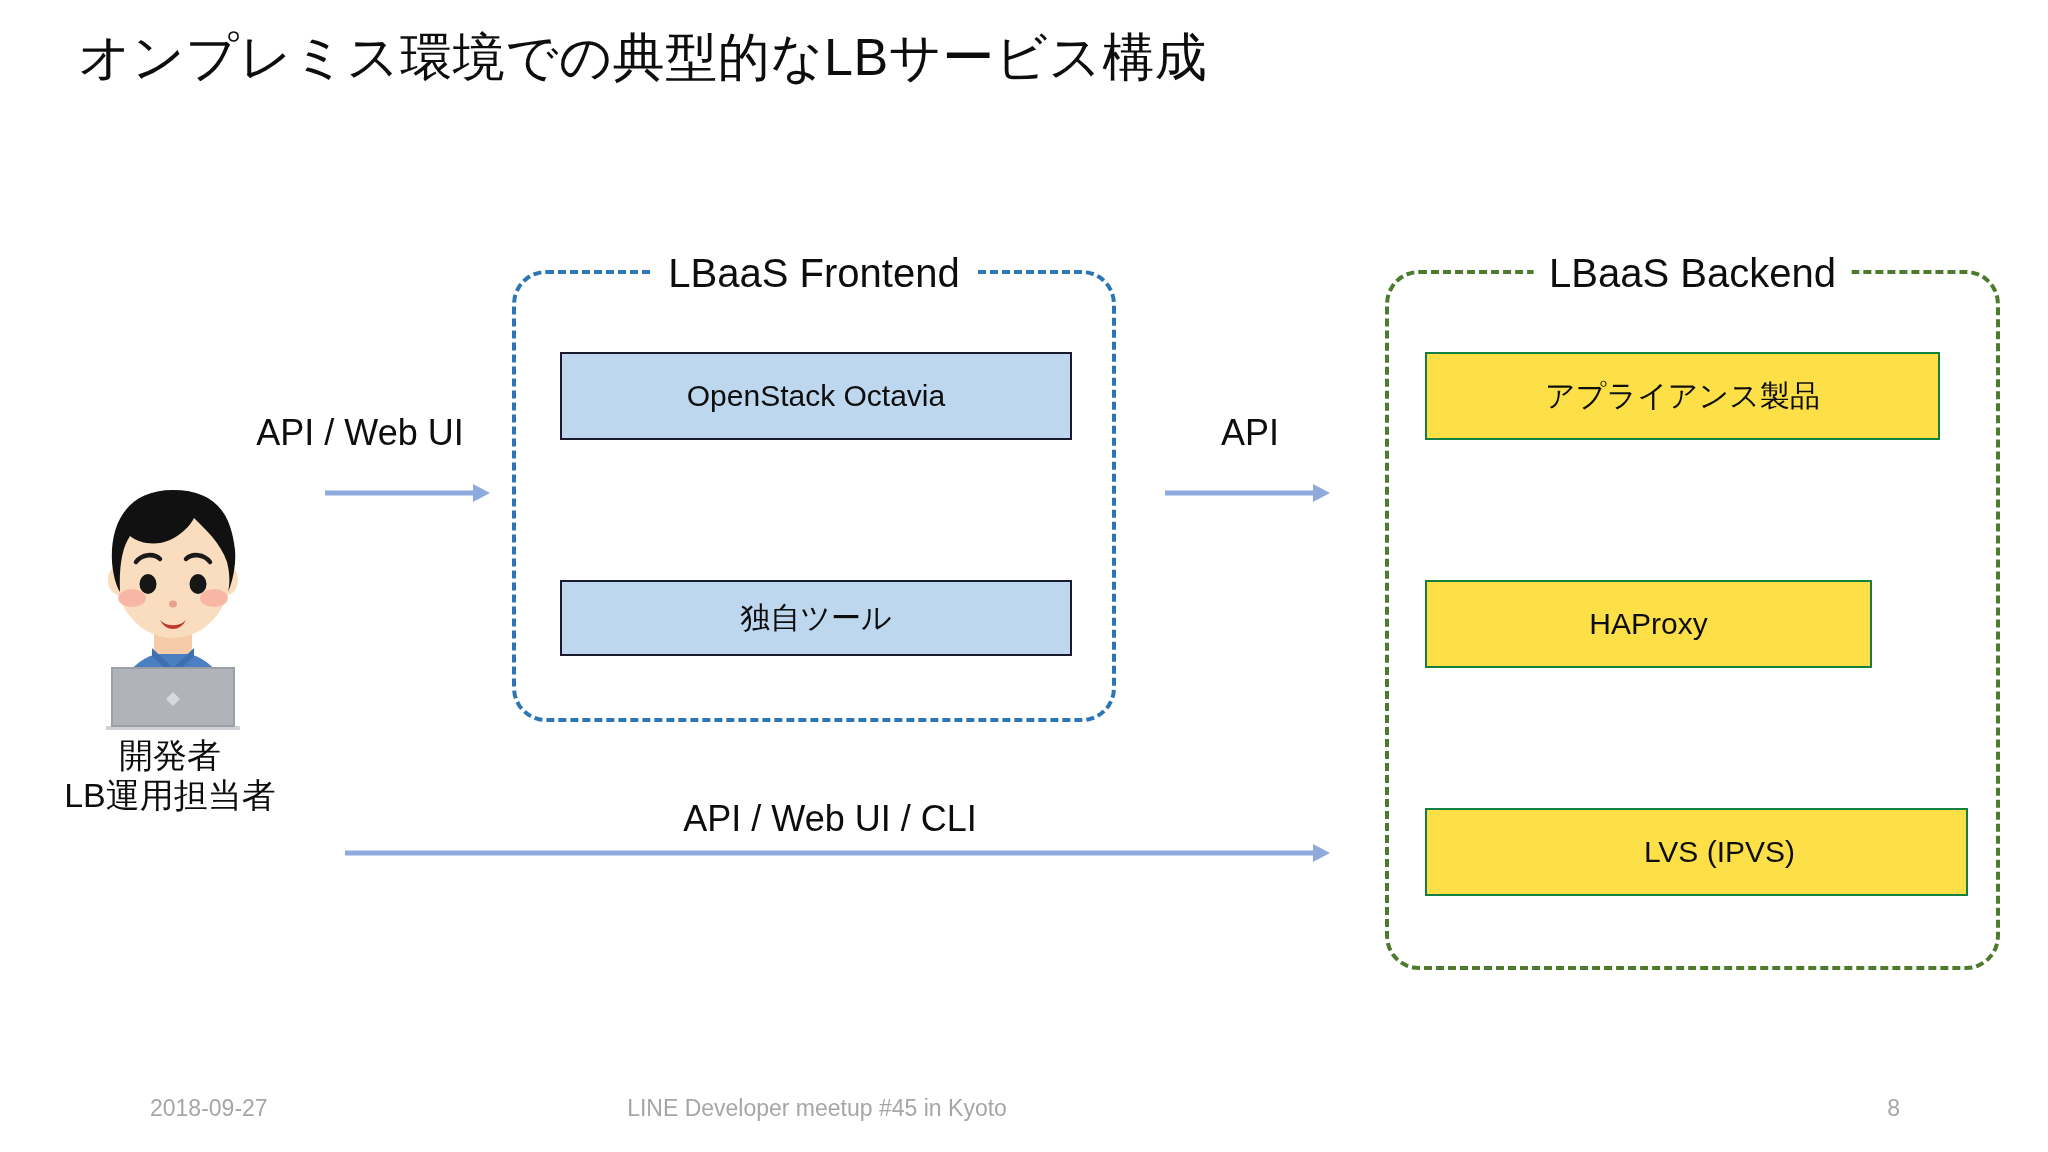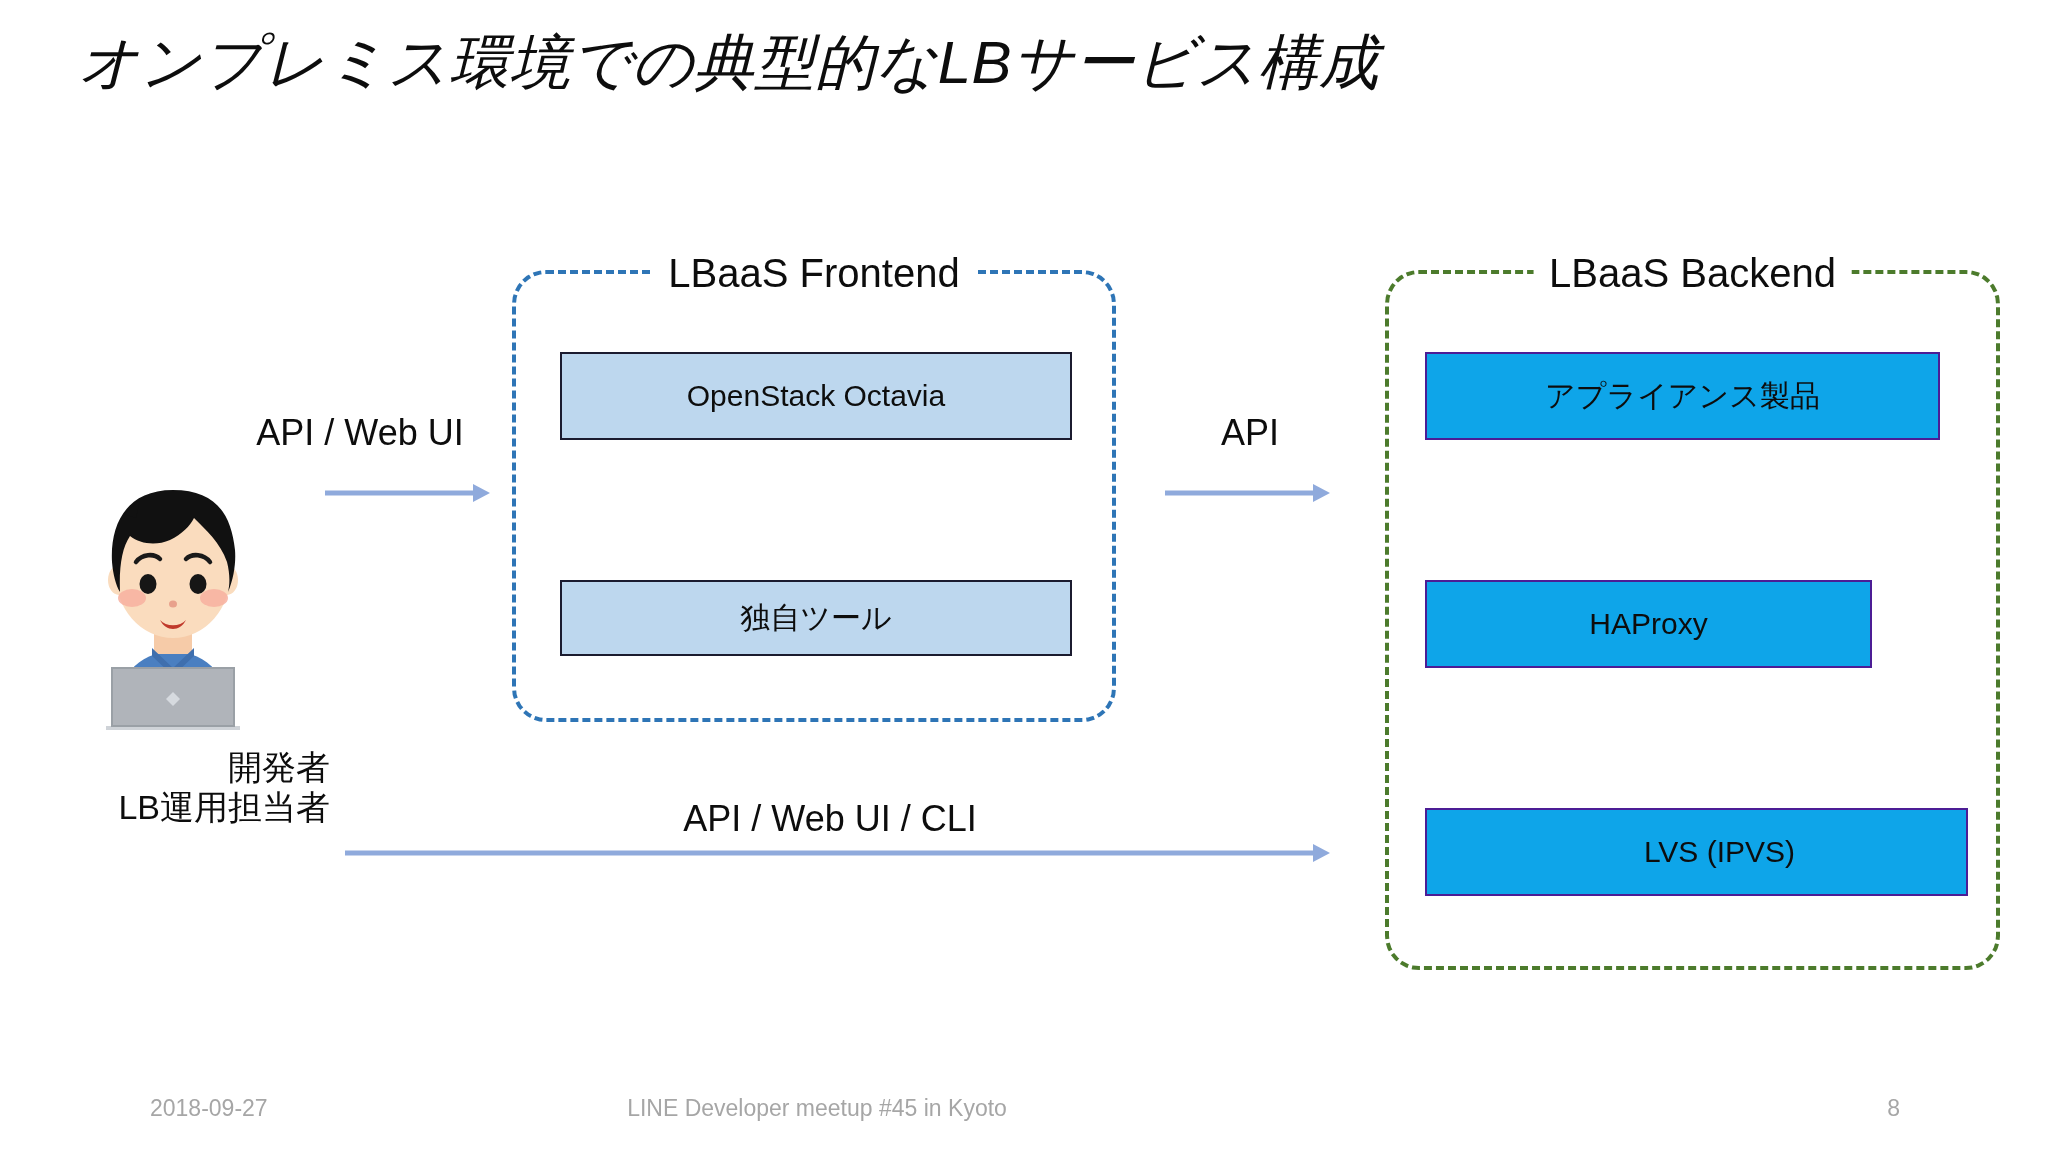--- a/index.html
+++ b/index.html
@@ -18,27 +18,26 @@
     background: #ffffff;
     overflow: hidden;
   }
 
   
   #slide-title {
     position: absolute;
     left: 78px;
     top: 28px;
     width: 1900px;
-    font-size: 60px;
+    font-size: 52px;
     font-weight: 300;
     line-height: 1.15;
     letter-spacing: 0.5px;
     color: #0d0d0d;
     white-space: nowrap;
-    font-style: italic;
   }
 
   
   .group-box {
     position: absolute;
     border-style: dashed;
     border-width: 4px;
     border-radius: 34px;
     background: transparent;
     box-sizing: border-box;
@@ -81,22 +80,22 @@
     font-size: 30px;
     font-weight: 400;
     color: #0d0d0d;
     white-space: nowrap;
   }
   .box-blue {
     background: #bdd7ee;
     border: 2px solid #1b1b2f;
   }
   .box-green {
-    background: #0ea5e9;
-    border: 2px solid #4c1d95;
+    background: #fde047;
+    border: 2px solid #15803d;
   }
   #box-octavia   { left: 560px;  top: 352px; width: 512px; height: 88px; }
   #box-dokuji    { left: 560px;  top: 580px; width: 512px; height: 76px; }
   #box-appliance { left: 1425px; top: 352px; width: 515px; height: 88px; }
   #box-haproxy   { left: 1425px; top: 580px; width: 447px; height: 88px; }
   #box-lvs       { left: 1425px; top: 808px; width: 543px; height: 88px; padding-left: 46px; }
 
   
   .arrow {
     position: absolute;
@@ -127,25 +126,24 @@
     width: 190px;
     height: 260px;
   }
   #developer svg { display: block; }
 
   #developer-label {
     position: absolute;
     left: 10px;
     top: 735px;
     width: 320px;
-    text-align: right;
+    text-align: center;
     font-size: 34px;
     line-height: 1.18;
     color: #0d0d0d;
-    margin-top: 12px;
   }
   #developer-label div { white-space: nowrap; }
 
   
   #footer {
     position: absolute;
     left: 0;
     top: 1095px;
     width: 2048px;
     height: 40px;

